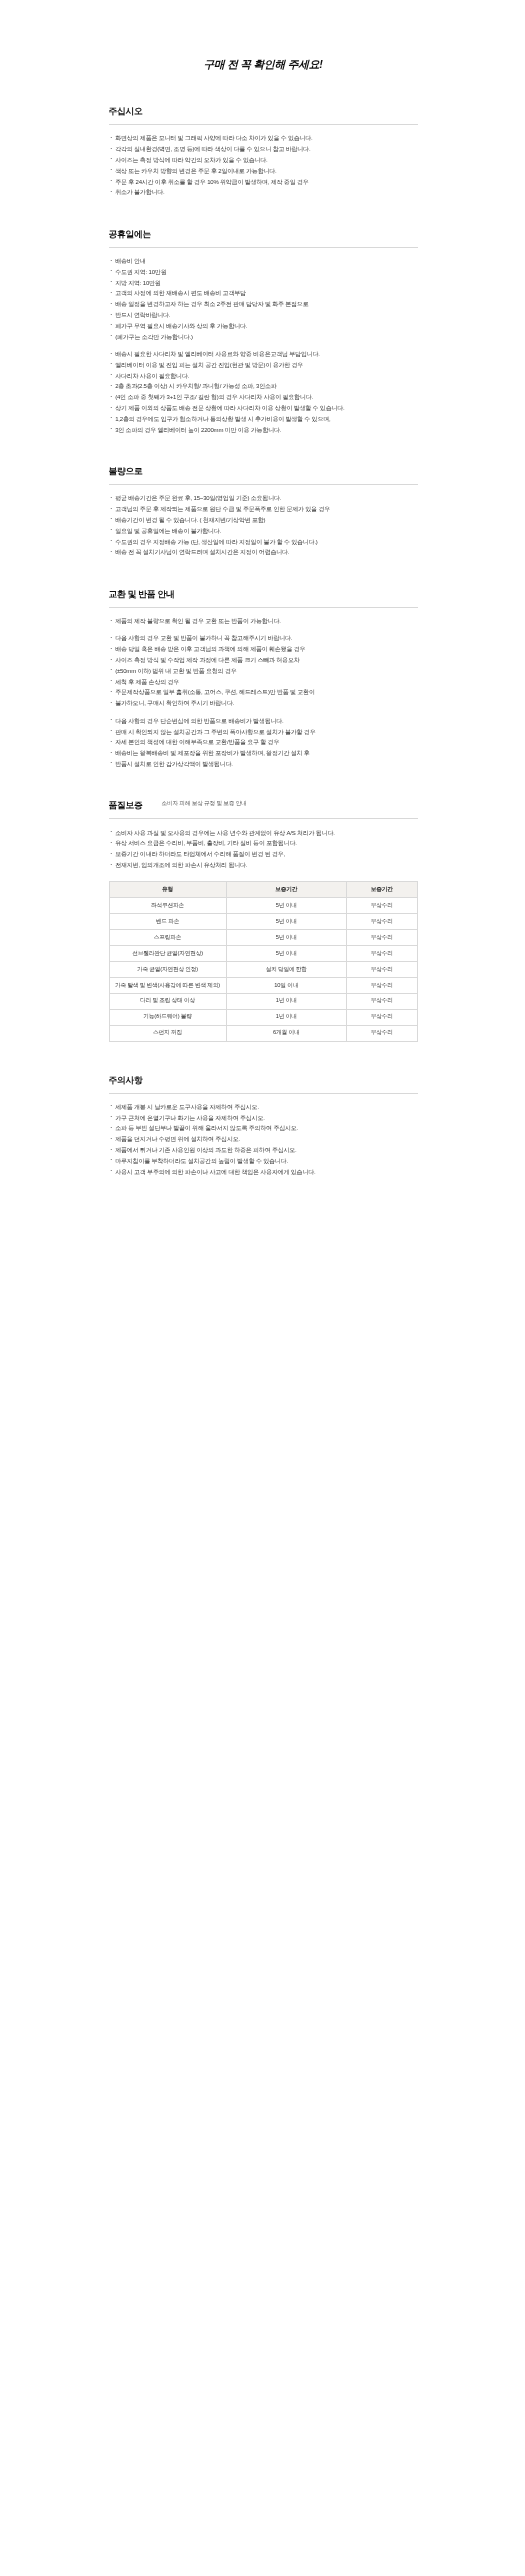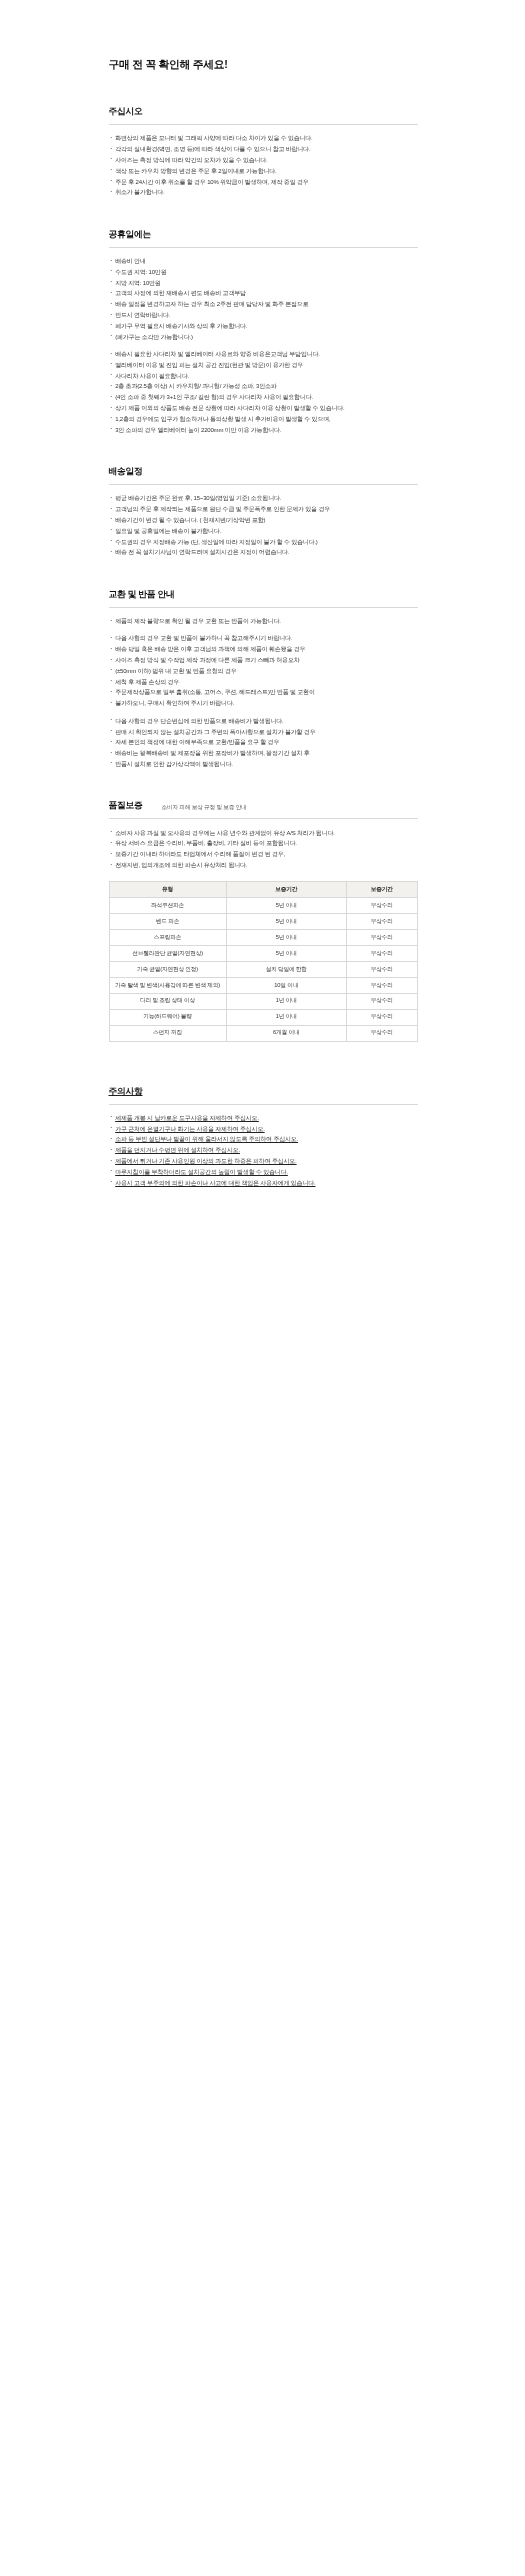--- a/index.html
+++ b/index.html
@@ -23,26 +23,27 @@
     background: #ffffff;
   }
   .inner {
     width: 309px;
     margin: 0 auto;
     padding-top: 58px;
   }
 
   
   .page-title {
-    text-align: left;
+    text-align: center;
     font-size: 10.8px;
     font-weight: bold;
     letter-spacing: -0.3px;
     color: #111111;
     margin: 0 0 34px 0;
+    font-style: italic;
   }
 
   
   .section { margin-bottom: 31px; }
   .section-head {
     font-size: 8.8px;
     font-weight: bold;
     color: #111111;
     letter-spacing: -0.3px;
     margin: 0 0 6.2px 0;
@@ -96,21 +97,21 @@
   li.plain {
     padding-left: 6.7px;
     color: #333333;
   }
   li.plain::before { content: ""; }
   li.gap { margin-top: 7.2px; }
 
   
   .warranty-head {
     display: flex;
-    align-items: flex-end;
+    align-items: flex-start;
     gap: 19px;
     margin: 0 0 6.2px 0;
   }
   .warranty-head .h {
     font-size: 8.8px;
     font-weight: bold;
     color: #111111;
     letter-spacing: -0.3px;
   }
   .warranty-head .sub {
@@ -180,21 +181,21 @@
         <li class="sub2">사다리차 사용이 필요합니다.</li>
         <li class="sub">2층 초과(2.5층 이상) 시 카우치형/ 과니형/ 가능성 소파, 3인소파</li>
         <li class="sub2">(4인 소파 중 첫째가 3+1인 구조/ 길란 형)의 경우 사다리차 사용이 필요합니다.</li>
         <li class="sub">상기 제품 이외의 상품도 배송 전문 상황에 따라 사다리차 이용 상황이 발생할 수 있습니다.</li>
         <li class="sub">1,2층의 경우에도 입구가 협소하거나 통의상황 발생 시 추가비용이 발생할 수 있으며,</li>
         <li class="sub">3인 소파의 경우 엘리베이터 높이 2200mm 미만 이용 가능합니다.</li>
       </ul>
     </div>
 
     <div class="section">
-      <h2 class="section-head">배송일정</h2>
+      <h2 class="section-head">불량으로</h2>
       <hr class="rule">
       <ul class="bullets">
         <li>평균 배송기간은 주문 완료 후, 15~30일(영업일 기준) 소요됩니다.</li>
         <li class="sub">고객님의 주문 후 제작되는 제품으로 원단 수급 및 주문폭주로 인한 문제가 있을 경우</li>
         <li class="sub2">배송기간이 변경 될 수 있습니다. ( 천재지변/기상악변 포함)</li>
         <li>일요일 및 공휴일에는 배송이 불가합니다.</li>
         <li>수도권의 경우 지정배송 가능 (단, 생산일에 따라 지정일이 불가 할 수 있습니다.)</li>
         <li>배송 전 꼭 설치기사님이 연락드려며 설치시간은 지정이 어렵습니다.</li>
       </ul>
     </div>
@@ -283,21 +284,21 @@
           </tr>
           <tr>
             <td class="type">스펀지 꺼짐</td>
             <td>6개월 이내</td>
             <td>무상수리</td>
           </tr>
         </tbody>
       </table>
     </div>
 
-    <div class="section" style="margin-top:44px;text-decoration:underline;">
+    <div class="section" style="margin-top:33px;">
       <h2 class="section-head">주의사항</h2>
       <hr class="rule">
       <ul class="bullets">
         <li>세제품 개봉 시 날카로운 도구사용을 자제하여 주십시오.</li>
         <li>가구 근처에 온열기구나 화기는 사용을 자제하여 주십시오.</li>
         <li>소파 등 부빈 설단부나 발끝이 위해 울라서지 않도록 주의하여 주십시오.</li>
         <li>제품을 던지거나 수평면 위에 설치하여 주십시오.</li>
         <li>제품에서 튀거나 기존 사용인원 이상의 과도한 하중은 피하여 주십시오.</li>
         <li>마루지침이를 부착하더라도 설치공간의 높림이 발생할 수 있습니다.</li>
         <li>사용시 고객 부주의에 의한 파손이나 사고에 대한 책임은 사용자에게 있습니다.</li>

